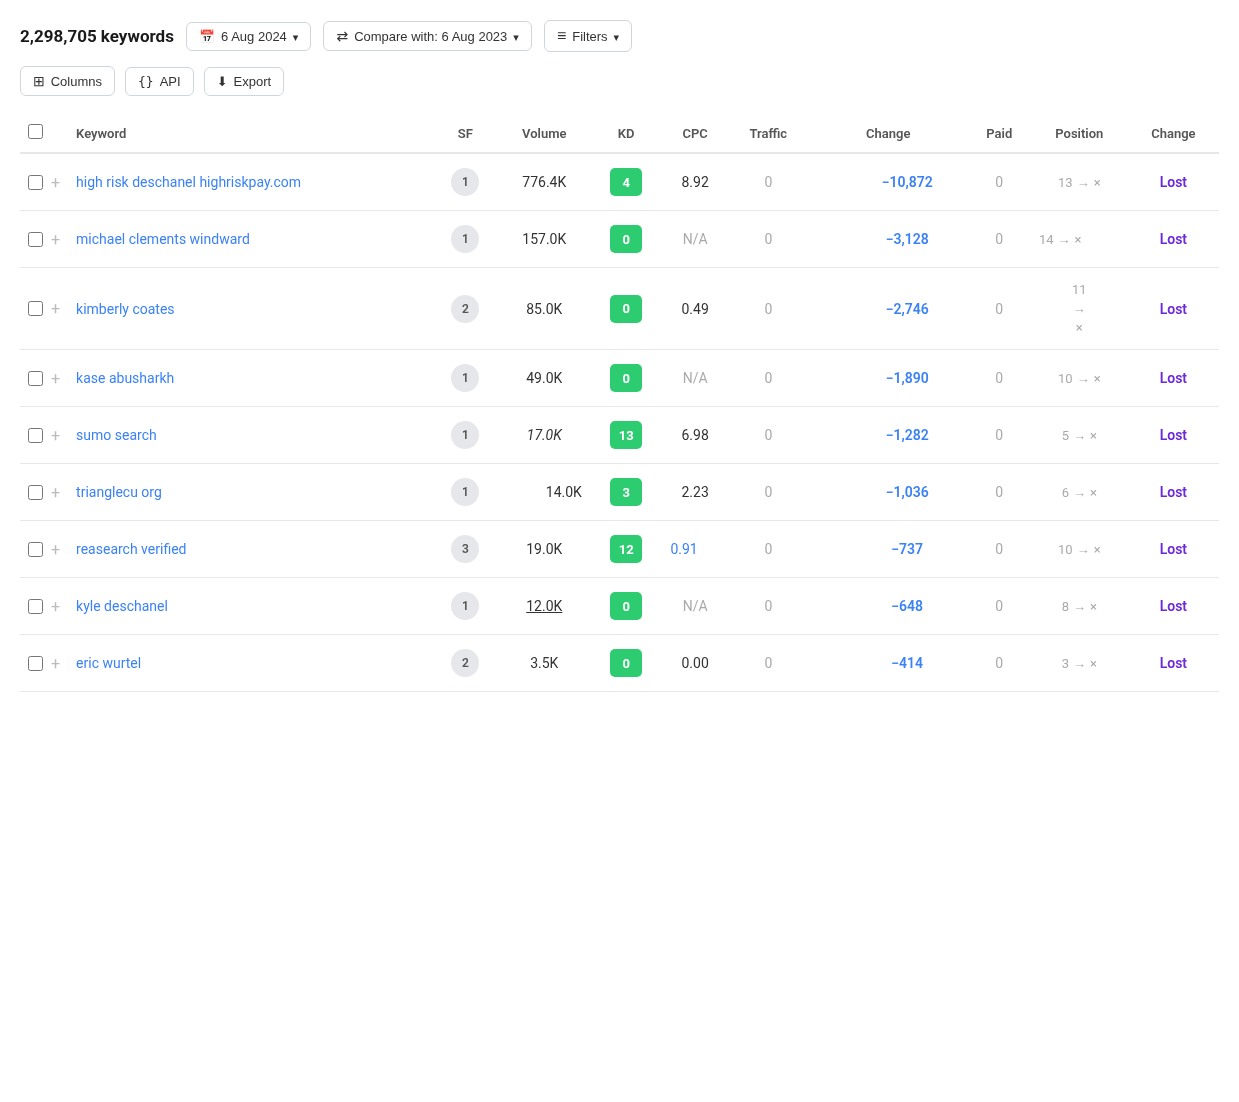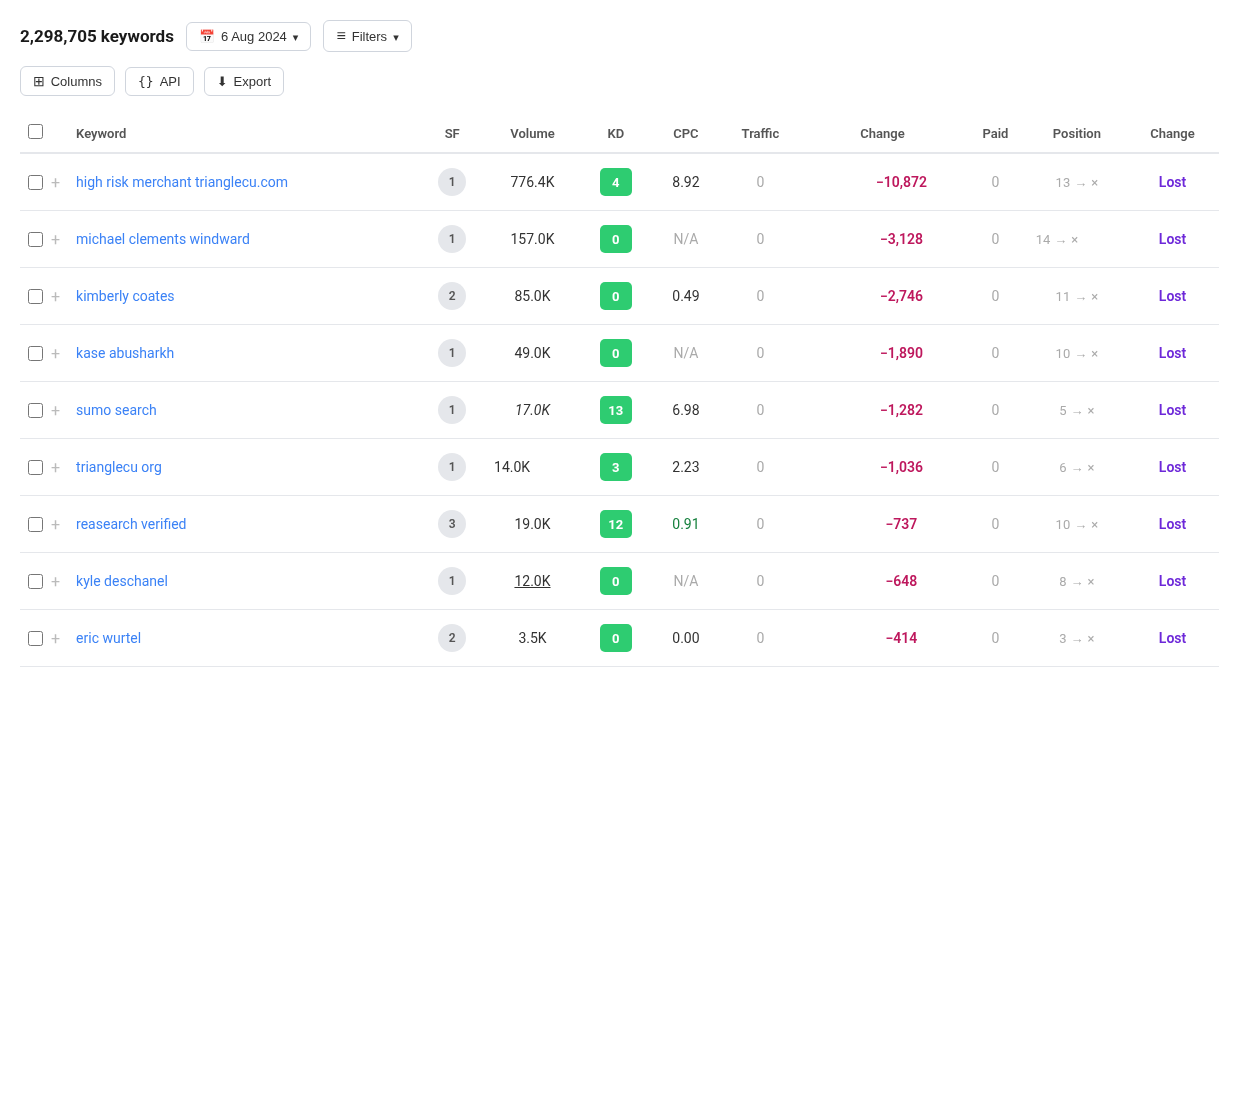--- a/index.html
+++ b/index.html
@@ -91,21 +91,21 @@
       align-items: center;
       justify-content: center;
       width: 32px;
       height: 28px;
       border-radius: 5px;
       font-size: 13px;
       font-weight: 700;
       color: #fff;
     }
     .kd-green { background: #2ecc71; }
-    .text-red { color: #be185d; font-weight: 600; margin-left: 38px; }
+    .text-red { color: #3b82f6; font-weight: 600; margin-left: 38px; }
     .position-cell {
       display: flex;
       align-items: center;
       gap: 4px;
       white-space: nowrap;
       color: #aaa;
       font-size: 13px;
     }
     .lost-badge {
       color: #6d28d9;
@@ -139,20 +139,25 @@
 
 <div class="toolbar-top">
   <span class="keywords-count">2,298,705 keywords</span>
 
   <button class="btn btn-date">
     <span class="icon-calendar"></span>
     <span>6 Aug 2024</span>
     <span class="chevron"></span>
   </button>
 
+  <button class="btn">
+    <span class="icon-compare"></span>
+    <span>Compare with: 6 Aug 2023</span>
+    <span class="chevron"></span>
+  </button>
 
   <button class="btn">
     <span class="icon-filter"></span>
     <span>Filters</span>
     <span class="chevron"></span>
   </button>
 </div>
 
 <div class="toolbar-bottom">
   <button class="btn">
@@ -189,21 +194,21 @@
       </tr>
     </thead>
     <tbody id="table-body">
     <tr>
           <td>
     <div class="check-cell">
       <input type="checkbox" style="">
       <span class="add-icon">+</span>
     </div>
   </td>
-          <td><a class="keyword-link" href="#">high risk merchant trianglecu.com</a></td>
+          <td><a class="keyword-link" href="#">high risk deschanel highriskpay.com</a></td>
           <td style="text-align: center;"><span class="sf-badge">1</span></td>
           <td style="text-align: center;">776.4K</td>
           <td style="text-align: center;"><span class="kd-badge kd-green">4</span></td>
           <td style="text-align: center; color: rgb(51, 51, 51);">8.92</td>
           <td style="text-align: center; color: rgb(170, 170, 170);">0</td>
           <td style="text-align: center;"><span class="text-red">−10,872</span></td>
           <td style="text-align: center; color: rgb(170, 170, 170);">0</td>
           <td style="text-align: center;">
             <div class="position-cell" style="justify-content:center;">
     <span>13</span>
@@ -246,21 +251,21 @@
   </td>
           <td><a class="keyword-link" href="#">kimberly coates</a></td>
           <td style="text-align: center;"><span class="sf-badge">2</span></td>
           <td style="text-align: center;">85.0K</td>
           <td style="text-align: center;"><span class="kd-badge kd-green">0</span></td>
           <td style="text-align: center; color: rgb(51, 51, 51);">0.49</td>
           <td style="text-align: center; color: rgb(170, 170, 170);">0</td>
           <td style="text-align: center;"><span class="text-red">−2,746</span></td>
           <td style="text-align: center; color: rgb(170, 170, 170);">0</td>
           <td style="text-align: center;">
-            <div class="position-cell" style="justify-content:center;">
+            <div class="position-cell" style="flex-direction:column;">
     <span>11</span>
     <span>→</span>
     <span>×</span>
   </div>
           </td>
           <td style="text-align: center;"><span class="lost-badge">Lost</span></td>
         </tr>
         <tr>
           <td>
     <div class="check-cell">
@@ -311,21 +316,21 @@
         </tr>
         <tr>
           <td>
     <div class="check-cell">
       <input type="checkbox" style="">
       <span class="add-icon">+</span>
     </div>
   </td>
           <td><a class="keyword-link" href="#">trianglecu org</a></td>
           <td style="text-align: center;"><span class="sf-badge">1</span></td>
-          <td style="text-align: left;">14.0K</td>
+          <td style="text-align: right;">14.0K</td>
           <td style="text-align: center;"><span class="kd-badge kd-green">3</span></td>
           <td style="text-align: center; color: rgb(51, 51, 51);">2.23</td>
           <td style="text-align: center; color: rgb(170, 170, 170);">0</td>
           <td style="text-align: center;"><span class="text-red">−1,036</span></td>
           <td style="text-align: center; color: rgb(170, 170, 170);">0</td>
           <td style="text-align: center;">
             <div class="position-cell" style="justify-content:center;">
     <span>6</span>
     <span>→</span>
     <span>×</span>
@@ -337,21 +342,21 @@
           <td>
     <div class="check-cell">
       <input type="checkbox" style="">
       <span class="add-icon">+</span>
     </div>
   </td>
           <td><a class="keyword-link" href="#">reasearch verified</a></td>
           <td style="text-align: center;"><span class="sf-badge">3</span></td>
           <td style="text-align: center;">19.0K</td>
           <td style="text-align: center;"><span class="kd-badge kd-green">12</span></td>
-          <td style="text-align: center; color: #15803d;">0.91</td>
+          <td style="color: #3b82f6;">0.91</td>
           <td style="text-align: center; color: rgb(170, 170, 170);">0</td>
           <td style="text-align: center;"><span class="text-red">−737</span></td>
           <td style="text-align: center; color: rgb(170, 170, 170);">0</td>
           <td style="text-align: center;">
             <div class="position-cell" style="justify-content:center;">
     <span>10</span>
     <span>→</span>
     <span>×</span>
   </div>
           </td>

